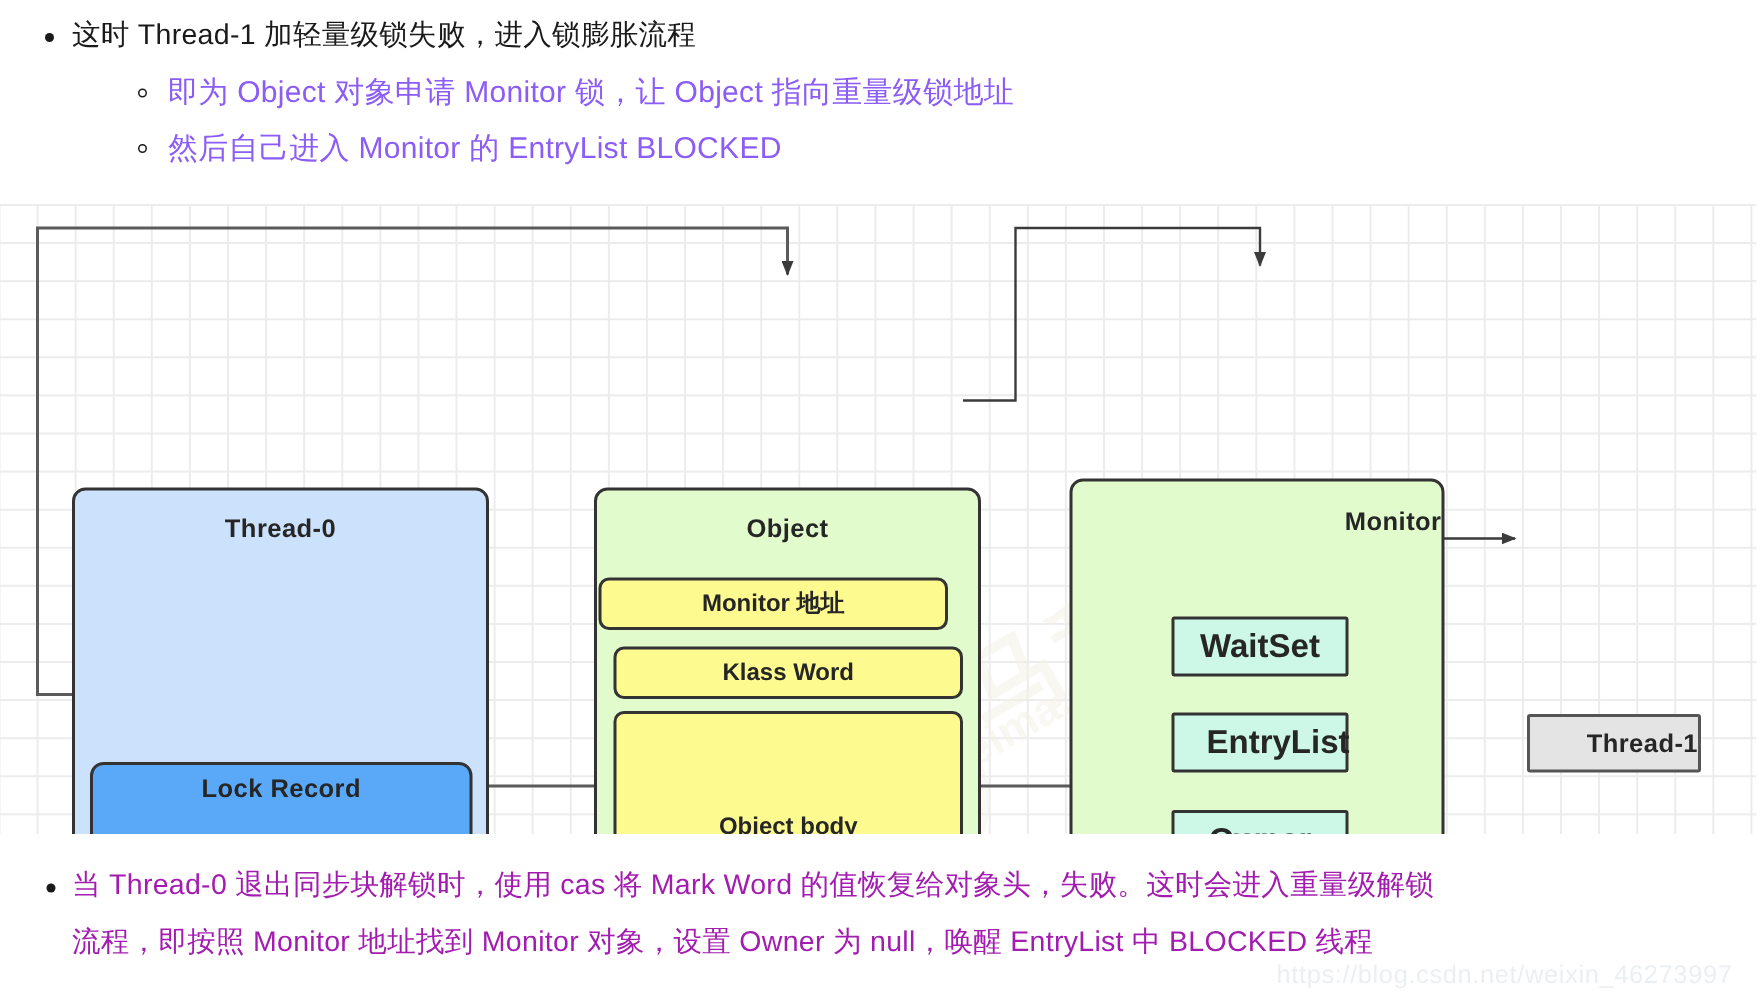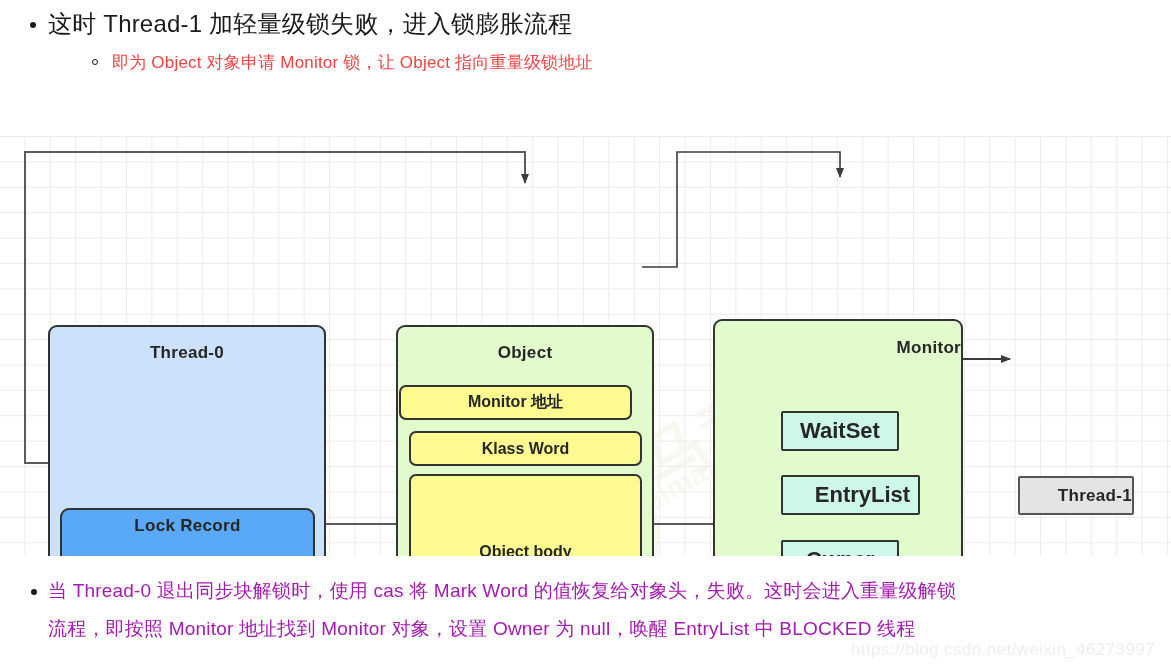--- a/index.html
+++ b/index.html
@@ -20,40 +20,40 @@
     position: absolute;
     left: 0; top: 0;
     width: 1171px;
     padding-top: 4px;
     box-sizing: border-box;
   }
   .bullet-l1 {
     position: relative;
     margin: 0 0 0 0;
     padding-left: 48px;
-    font-size: 24px;
+    font-size: 19px;
     color: #1a1a1a;
     line-height: 40px;
     letter-spacing: .2px;
   }
   .bullet-l1::before {
     content: "";
     position: absolute;
     left: 30px;
     top: 18px;
     width: 6px; height: 6px;
     border-radius: 50%;
     background: #1a1a1a;
   }
   .bullet-l2 {
     position: relative;
     margin: 0;
     padding-left: 112px;
-    font-size: 17px;
-    color: #ef4444;
+    font-size: 20px;
+    color: #8b5cf6;
     line-height: 37px;
     letter-spacing: .2px;
   }
   .bullet-l2::before {
     content: "";
     position: absolute;
     left: 92px;
     top: 15px;
     width: 6px; height: 6px;
     border-radius: 50%;
@@ -225,21 +225,21 @@
     border: 2px solid #333333;
     border-radius: 2px;
     display: flex;
     align-items: center;
     justify-content: center;
     font-weight: bold;
     font-size: 22px;
     color: #262626;
   }
   .mon-waitset   { left: 781px; top: 275px; width: 118px; height: 40px; }
-  .mon-entrylist { left: 781px; top: 339px; width: 139px; height: 40px; padding-left: 24px; }
+  .mon-entrylist { left: 781px; top: 339px; width: 118px; height: 40px; padding-left: 24px; }
   .mon-owner     { left: 781px; top: 404px; width: 118px; height: 40px; }
 
   
   .box-thread1 {
     left: 1018px; top: 340px; width: 116px; height: 39px;
     background: #e4e4e4;
     border: 2px solid #555555;
     border-radius: 2px;
     align-items: center;
     justify-content: flex-end;
@@ -263,20 +263,21 @@
     letter-spacing: .4px;
     font-family: "Liberation Sans", sans-serif;
   }
 </style>
 </head>
 <body>
 
 <div class="note-top">
   <p class="bullet-l1">这时 Thread-1 加轻量级锁失败，进入锁膨胀流程</p>
   <p class="bullet-l2">即为 Object 对象申请 Monitor 锁，让 Object 指向重量级锁地址</p>
+  <p class="bullet-l2">然后自己进入 Monitor 的 EntryList BLOCKED</p>
 </div>
 
 <div id="diagram">
 
   <div class="wm">
     <div class="wm-circle"></div>
     <div class="wm-text wm-t1">黑马程员</div>
     <div class="wm-text wm-t2">www.itheima.com</div>
   </div>
 

